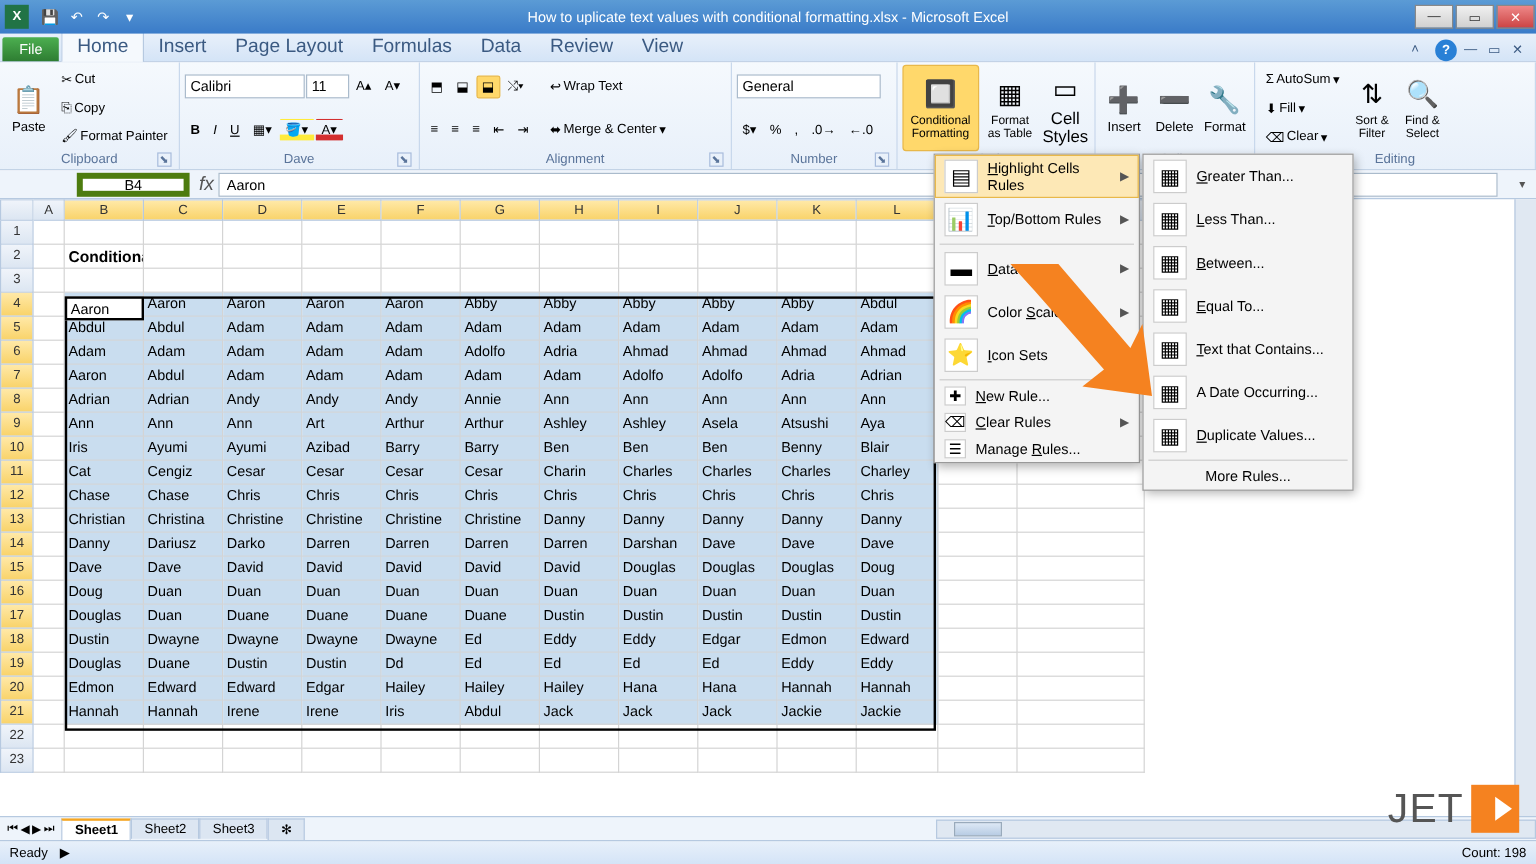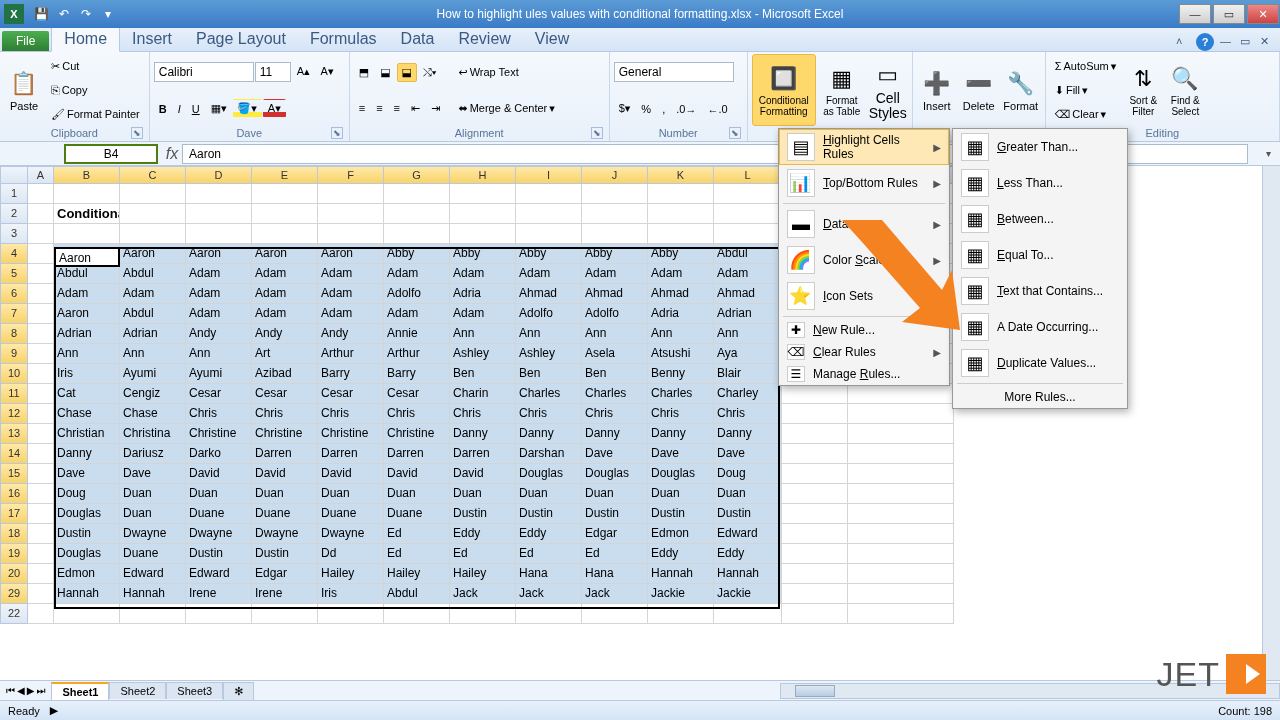--- a/index.html
+++ b/index.html
@@ -36,21 +36,21 @@
 .bigbtn.highlighted { background: #ffd86b; border-color: #e8b84a; }
 .smbtn-row { display: flex; align-items: center; gap: 1px; height: 22px; }
 .smbtn2 { padding: 2px 4px; cursor: pointer; border: 1px solid transparent; border-radius: 2px; font-size: 11px; display: flex; align-items: center; gap: 2px; }
 .col { display: flex; flex-direction: column; justify-content: space-around; }
 .fontname { border: 1px solid #abc; background: #fff; height: 20px; width: 100px; padding: 0 4px; font-size: 12px; }
 .fontsize { border: 1px solid #abc; background: #fff; height: 20px; width: 36px; padding: 0 4px; font-size: 12px; }
 .numfmt { border: 1px solid #abc; background: #fff; height: 20px; width: 120px; padding: 0 4px; font-size: 12px; }
 
 
 .formula-bar { height: 24px; border-bottom: 1px solid #b6c9e0; display: flex; align-items: center; background: #eef4fb; }
-.namebox { width: 94px; border: 2px solid #4d7c0f; background: #fff; height: 20px; margin: 0 4px 0 64px; padding: 0 6px; font-size: 12px; text-align:center; }
+.namebox { width: 94px; border: 5px solid #4d7c0f; background: #fff; height: 20px; margin: 0 4px 0 64px; padding: 0 6px; font-size: 12px; text-align:center; }
 .fx { width: 20px; text-align: center; font-style: italic; color: #555; }
 .formula-input { flex: 1; height: 20px; border: 1px solid #abc; background: #fff; padding: 0 6px; font-size: 12px; margin-right: 18px; }
 .fbar-expand { width: 14px; font-size: 10px; color: #555; cursor: pointer; }
 
 
 .grid-area { position: absolute; top: 166px; left: 0; right: 0; bottom: 40px; overflow: hidden; }
 .colheads { display: flex; position: sticky; top: 0; }
 .corner { width: 28px; height: 18px; background: linear-gradient(#f0f4fa,#dce6f2); border: 1px solid #b6c9e0; }
 .colhead { height: 18px; background: linear-gradient(#f0f4fa,#dce6f2); border: 1px solid #b6c9e0; border-left: none; font-size: 11px; text-align: center; line-height: 16px; color: #333; }
 .colhead.sel { background: linear-gradient(#ffe9a8,#f9d36a); }
@@ -102,21 +102,21 @@
 <body>
 
 <div class="titlebar">
   <div class="excel-icon">X</div>
   <div class="qat">
     <div class="qat-btn">💾</div>
     <div class="qat-btn">↶</div>
     <div class="qat-btn">↷</div>
     <div class="qat-btn">▾</div>
   </div>
-  <div class="title">How to highlight ules values with conditional formatting.xlsx - Microsoft Excel</div>
+  <div class="title">How to uplicate text values with conditional formatting.xlsx - Microsoft Excel</div>
   <div class="winbtns">
     <div class="winbtn">—</div>
     <div class="winbtn">▭</div>
     <div class="winbtn close">✕</div>
   </div>
 </div>
 
 <div class="ribbon-tabs">
   <div class="file-tab">File</div>
   <div class="ribbon-tab active">Home</div>
@@ -657,21 +657,21 @@
         <div class="cell selblue" style="width:66px">Hailey</div>
         <div class="cell selblue" style="width:66px">Hailey</div>
         <div class="cell selblue" style="width:66px">Hana</div>
         <div class="cell selblue" style="width:66px">Hana</div>
         <div class="cell selblue" style="width:66px">Hannah</div>
         <div class="cell selblue" style="width:68px">Hannah</div>
         <div class="cell" style="width:66px"></div>
         <div class="cell" style="width:106px"></div>
       </div>
       <div class="row">
-        <div class="rowhead sel">29</div>
+        <div class="rowhead sel">21</div>
         <div class="cell" style="width:26px"></div>
         <div class="cell selblue" style="width:66px">Hannah</div>
         <div class="cell selblue" style="width:66px">Hannah</div>
         <div class="cell selblue" style="width:66px">Irene</div>
         <div class="cell selblue" style="width:66px">Irene</div>
         <div class="cell selblue" style="width:66px">Iris</div>
         <div class="cell selblue" style="width:66px">Abdul</div>
         <div class="cell selblue" style="width:66px">Jack</div>
         <div class="cell selblue" style="width:66px">Jack</div>
         <div class="cell selblue" style="width:66px">Jack</div>
@@ -690,20 +690,37 @@
         <div class="cell" style="width:66px"></div>
         <div class="cell" style="width:66px"></div>
         <div class="cell" style="width:66px"></div>
         <div class="cell" style="width:66px"></div>
         <div class="cell" style="width:66px"></div>
         <div class="cell" style="width:66px"></div>
         <div class="cell" style="width:68px"></div>
         <div class="cell" style="width:66px"></div>
         <div class="cell" style="width:106px"></div>
       </div>
+      <div class="row">
+        <div class="rowhead">23</div>
+        <div class="cell" style="width:26px"></div>
+        <div class="cell" style="width:66px"></div>
+        <div class="cell" style="width:66px"></div>
+        <div class="cell" style="width:66px"></div>
+        <div class="cell" style="width:66px"></div>
+        <div class="cell" style="width:66px"></div>
+        <div class="cell" style="width:66px"></div>
+        <div class="cell" style="width:66px"></div>
+        <div class="cell" style="width:66px"></div>
+        <div class="cell" style="width:66px"></div>
+        <div class="cell" style="width:66px"></div>
+        <div class="cell" style="width:68px"></div>
+        <div class="cell" style="width:66px"></div>
+        <div class="cell" style="width:106px"></div>
+      </div>
     </div>
 </div>
 
 <div class="vscroll"></div>
 
 <div class="selection-border" style="left:54px; top:247px; width:726px; height:362px;"></div>
 <div class="active-white" style="left:54px; top:247px; width:66px; height:20px;">Aaron</div>
 
 <div class="menu" style="left:778px; top:128px; width:172px;">
   <div class="menu-item hover">

